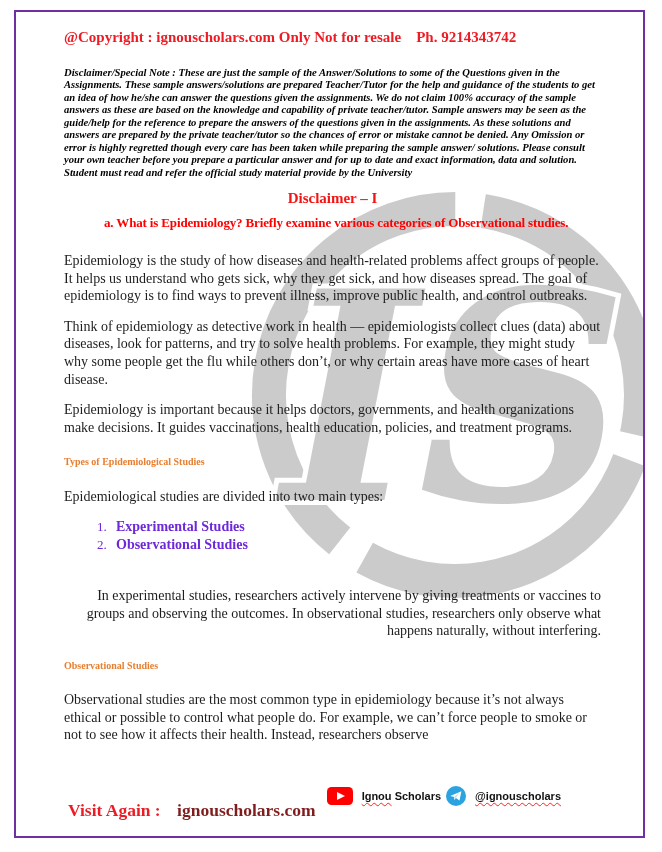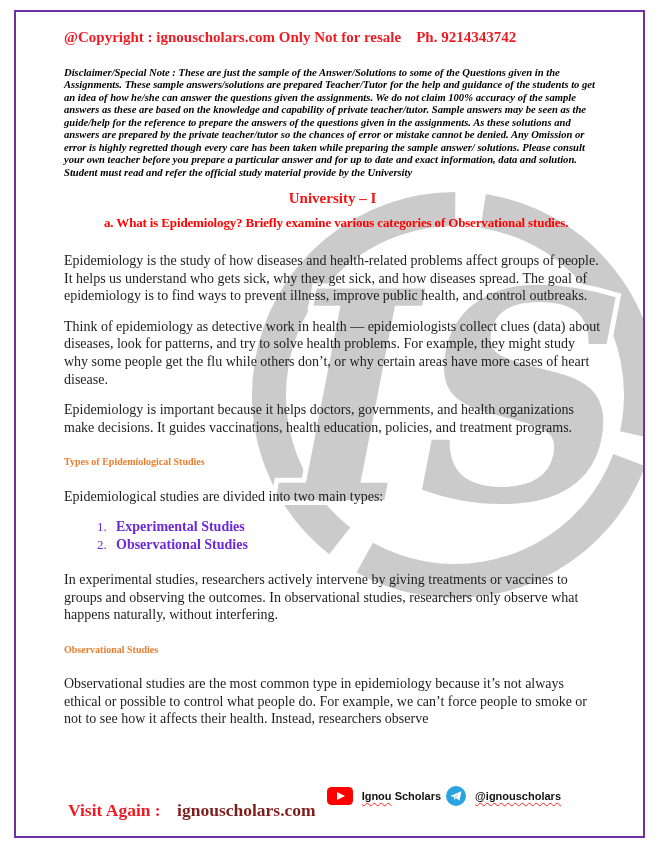--- a/index.html
+++ b/index.html
@@ -78,21 +78,21 @@
   ol.studies {
     margin: 12px 0 0 0;
     padding-left: 46px;
     font-size: 14px;
     line-height: 17.6px;
     color: #6d28d9;
   }
   ol.studies li { padding-left: 6px; }
   ol.studies li::marker { font-weight: normal; font-size: 13px; }
   ol.studies li span { font-weight: bold; }
-  .after-list { margin-top: 18px; }
+  .after-list { margin-top: 34px; text-align: right; }
   .after-head { margin-top: 20px; }
   .footer {
     position: absolute;
     left: 52px; right: 42px; top: 774px;
     z-index: 2;
     display: flex;
     justify-content: space-between;
     align-items: flex-start;
   }
   .brand {
@@ -131,21 +131,21 @@
         <circle cx="220" cy="220" r="186" fill="none" stroke="#cbcbcb" stroke-width="34" stroke-dasharray="300 26 320 30 460 28"></circle>
       </g>
       <text x="220" y="325" text-anchor="middle" font-family="DejaVu Serif, serif" font-style="italic" font-weight="bold" font-size="290" fill="#cbcbcb" stroke="#ffffff" stroke-width="10" paint-order="stroke">IS</text>
     </svg>
 
     <div class="content">
       <div class="copyright">@Copyright : ignouscholars.com Only Not for resale    Ph. 9214343742</div>
 
       <div class="disclaimer">Disclaimer/Special Note : These are just the sample of the Answer/Solutions to some of the Questions given in the Assignments. These sample answers/solutions are prepared Teacher/Tutor for the help and guidance of the students to get an idea of how he/she can answer the questions given the assignments. We do not claim 100% accuracy of the sample answers as these are based on the knowledge and capability of private teacher/tutor. Sample answers may be seen as the guide/help for the reference to prepare the answers of the questions given in the assignments. As these solutions and answers are prepared by the private teacher/tutor so the chances of error or mistake cannot be denied. Any Omission or error is highly regretted though every care has been taken while preparing the sample answer/ solutions. Please consult your own teacher before you prepare a particular answer and for up to date and exact information, data and solution. Student must read and refer the official study material provide by the University</div>
 
-      <div class="assignment-title">University – I</div>
+      <div class="assignment-title">Disclaimer – I</div>
 
       <div class="question">a. What is Epidemiology? Briefly examine various categories of Observational studies.</div>
 
       <p class="para first">Epidemiology is the study of how diseases and health-related problems affect groups of people. It helps us understand who gets sick, why they get sick, and how diseases spread. The goal of epidemiology is to find ways to prevent illness, improve public health, and control outbreaks.</p>
 
       <p class="para">Think of epidemiology as detective work in health — epidemiologists collect clues (data) about diseases, look for patterns, and try to solve health problems. For example, they might study why some people get the flu while others don’t, or why certain areas have more cases of heart disease.</p>
 
       <p class="para">Epidemiology is important because it helps doctors, governments, and health organizations make decisions. It guides vaccinations, health education, policies, and treatment programs.</p>
 
       <div class="section-head">Types of Epidemiological Studies</div>

